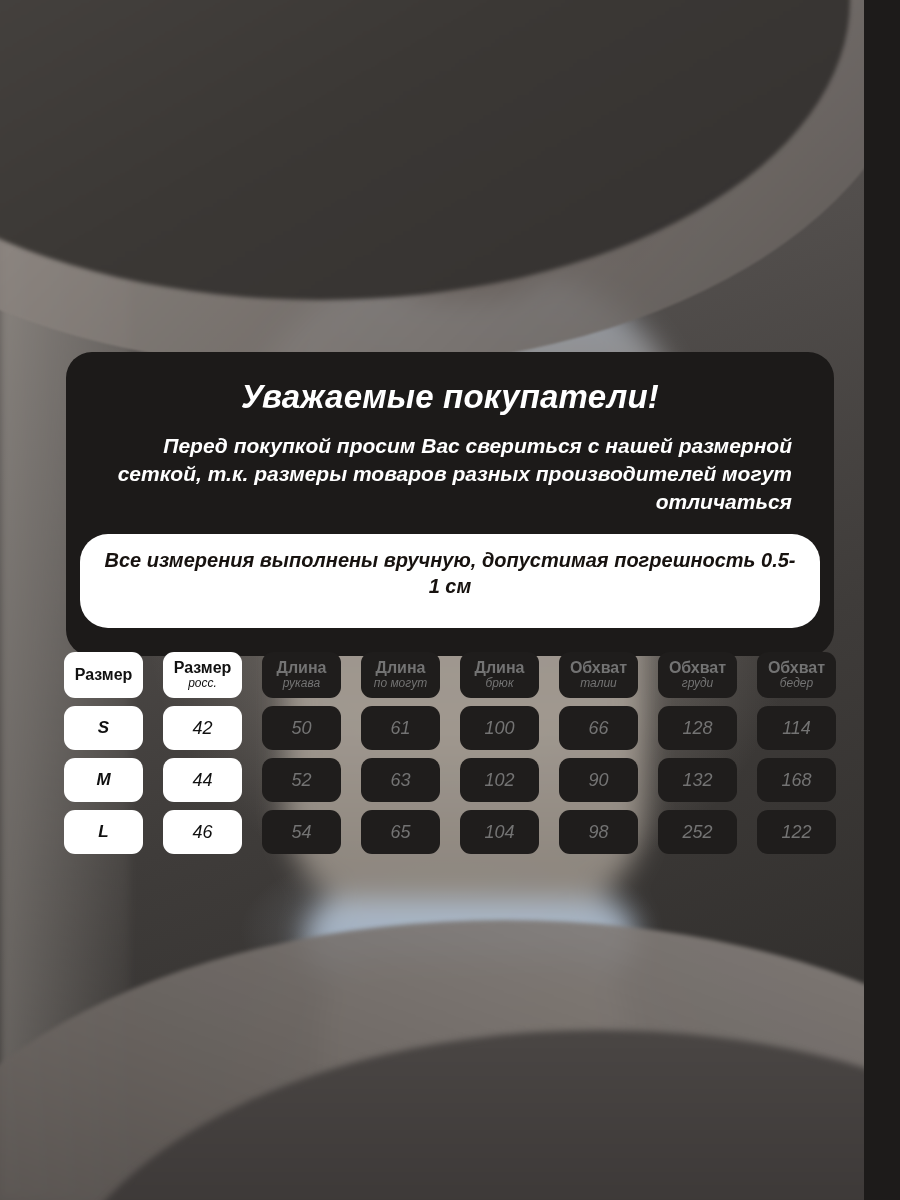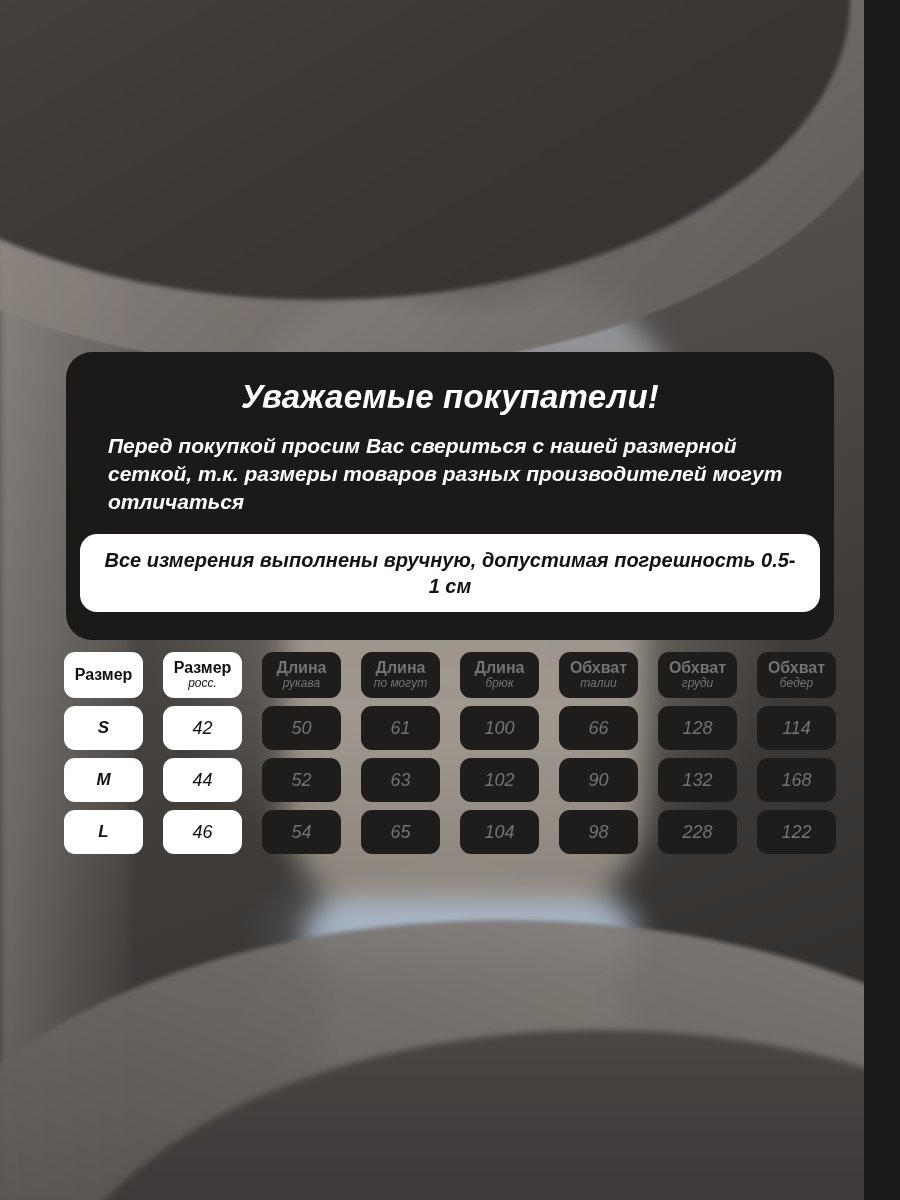--- a/index.html
+++ b/index.html
@@ -149,30 +149,30 @@
     font-weight: bold;
     text-align: center;
     letter-spacing: .2px;
     margin: 4px 0 16px;
   }
   .notice-text {
     color: #ffffff;
     font-size: 21px;
     font-style: italic;
     font-weight: bold;
-    text-align: left;
+    text-align: right;
     line-height: 1.33;
     padding: 0 42px;
     margin: 0 0 18px;
   }
   .notice-sub {
     background: #ffffff;
-    border-radius: 17px;
+    border-radius: 28px;
     margin: 12px 14px;
-    padding: 13px 24px 13px;
+    padding: 13px 24px 29px;
     color: #17120f;
     font-size: 20px;
     font-style: italic;
     font-weight: bold;
     text-align: center;
     line-height: 1.3;
   }
 
   
   .table {
@@ -362,21 +362,21 @@
       <div class="cell dark">
           <span class="v">65</span>
         </div>
       <div class="cell dark">
           <span class="v">104</span>
         </div>
       <div class="cell dark">
           <span class="v">98</span>
         </div>
       <div class="cell dark">
-          <span class="v">228</span>
+          <span class="v">252</span>
         </div>
       <div class="cell dark">
           <span class="v">122</span>
         </div>
     </div>
 
   </div>
 </div>
 
 </body></html>

